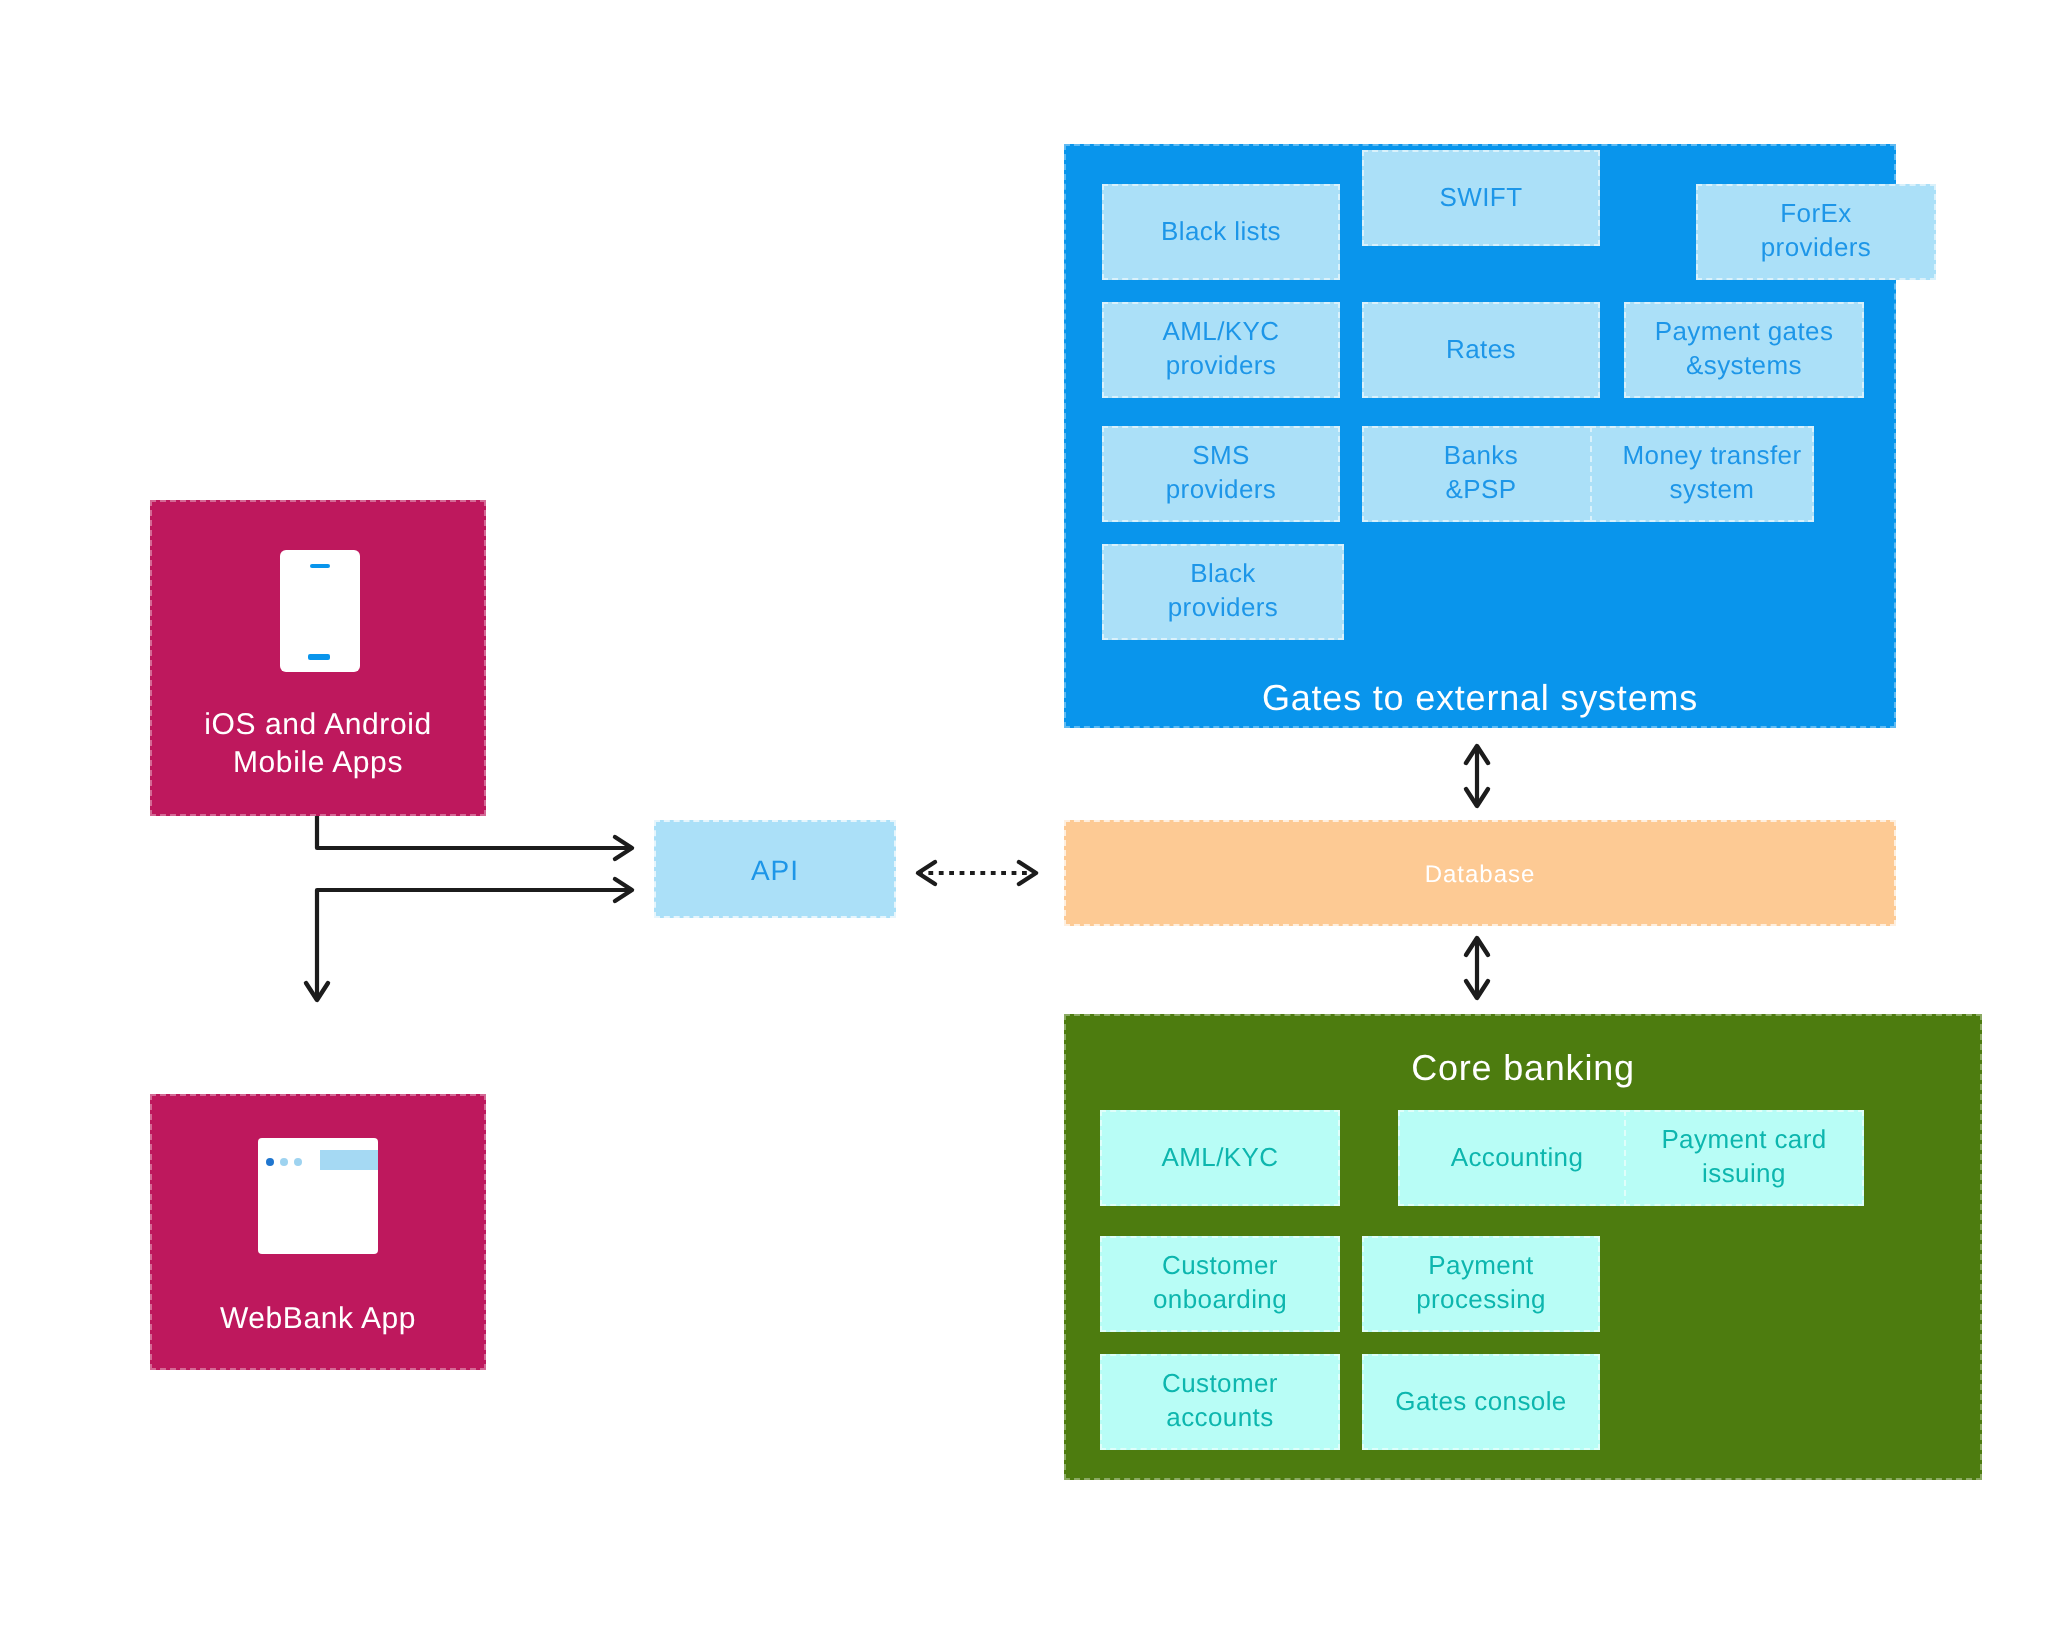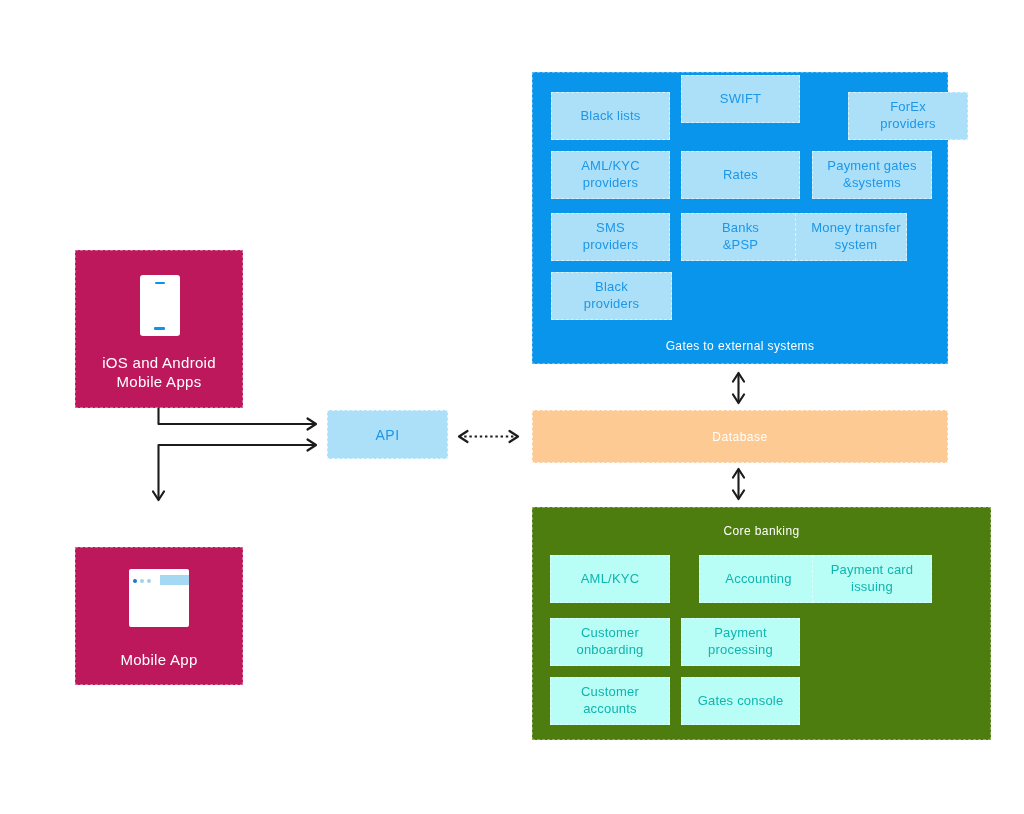--- a/index.html
+++ b/index.html
@@ -41,21 +41,21 @@
   
   #database-bar{
     left:532px;top:410px;width:416px;height:53px;background:#fdca94;
     border:1px dashed rgba(255,255,255,.7);display:flex;align-items:center;justify-content:center;
     color:#ffffff;font-size:12px;letter-spacing:.5px;
   }
 
   
   #gates-box{left:532px;top:72px;width:416px;height:292px;background:#0995ec;border:1px dashed rgba(255,255,255,.35);}
   #core-box{left:532px;top:507px;width:459px;height:233px;background:#4d7c0f;border:1px dashed rgba(255,255,255,.35);}
-  .group-title{position:absolute;left:0;right:0;text-align:center;color:#ffffff;font-size:12px;letter-spacing:.4px;}
+  .group-title{position:absolute;left:0;right:0;text-align:center;color:#ffffff;font-size:18px;letter-spacing:.4px;}
   #gates-box .group-title{top:266px;}
   #core-box .group-title{top:16px;}
 
   
   .cell{
     position:absolute;width:119px;height:48px;box-sizing:border-box;
     display:flex;align-items:center;justify-content:center;text-align:center;
     font-size:13px;line-height:1.3;white-space:pre-line;letter-spacing:.2px;
     border:1px dashed rgba(255,255,255,.55);
   }
@@ -104,21 +104,21 @@
 Mobile Apps</div>
   </div>
 
   <div class="node app-box" id="web-box">
     <div class="browser-icon">
       <span class="browser-dot dot-1"></span>
       <span class="browser-dot dot-2"></span>
       <span class="browser-dot dot-3"></span>
       <span class="browser-tab"></span>
     </div>
-    <div class="app-label">Mobile App</div>
+    <div class="app-label">WebBank App</div>
   </div>
 
   <div class="node" id="api-box">
     <span>API</span>
   </div>
 
   <div class="node" id="database-bar">
     <span>Database</span>
   </div>
 

